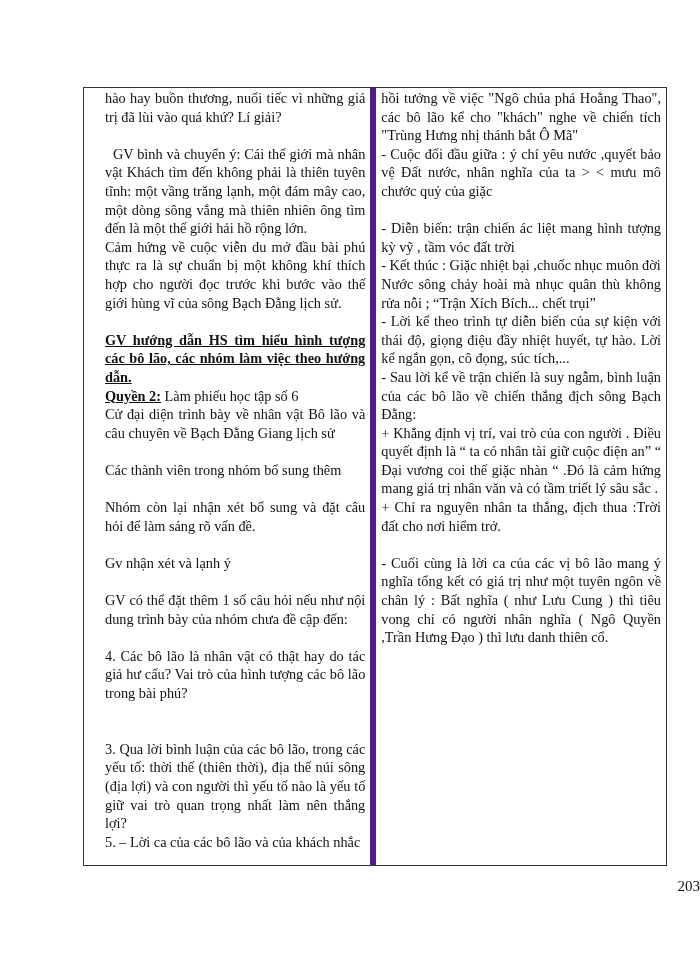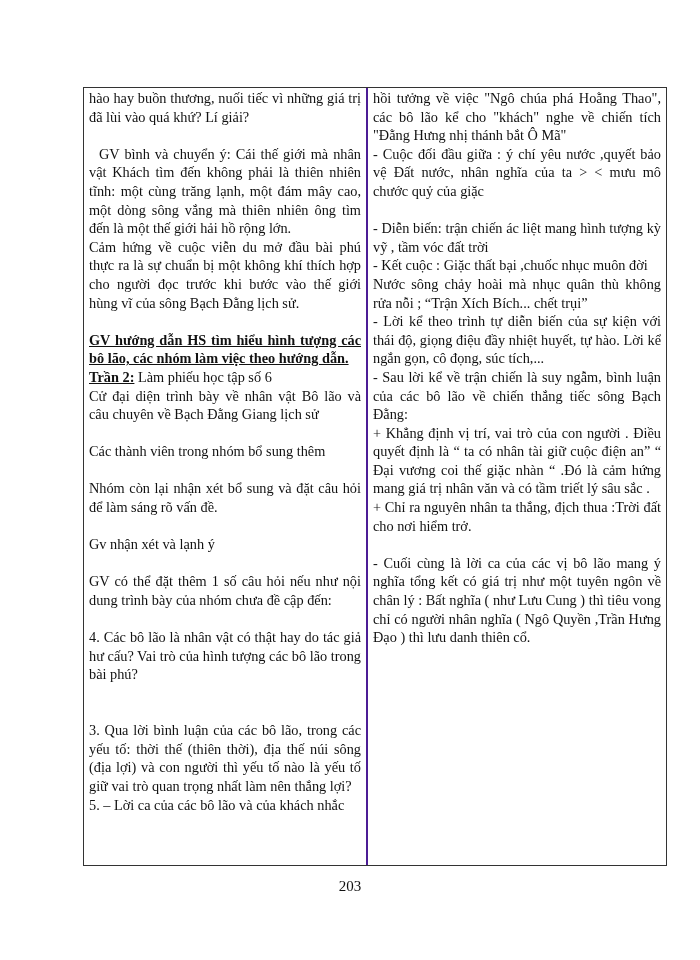--- a/index.html
+++ b/index.html
@@ -2,73 +2,73 @@
 <html><head>
 <meta charset="utf-8">
 <style>
   html, body { margin:0; padding:0; background:#ffffff; }
   body { width:700px; height:960px; position:relative; overflow:hidden;
          font-family:"Liberation Serif", "DejaVu Serif", serif; color:#111; }
   .page-table { position:absolute; left:83px; top:87px; width:584px; height:779px;
                 border:1px solid #333; box-sizing:border-box; display:flex; }
   .col { box-sizing:border-box; padding:1px 5px 0 5px; font-size:14.3px; line-height:18.6px;
          text-align:justify; overflow:hidden; }
-  .col-left { width:284px; border-right:2px solid #4c1d95; }
+  .col-left { width:284px; border-right:6px solid #4c1d95;margin-left:16px; }
   .col-right { width:298px; }
   .p { margin:0; }
   .gap { height:18.6px; }
   .b { font-weight:bold;text-decoration:underline; }
   .i { }
-  .page-number { position:absolute; left:0; width:700px; top:878px; text-align:center;
+  .page-number { position:absolute; left:0; width:700px; top:878px; text-align:right;
                  font-size:15px; font-family:"Liberation Serif", serif; }
 </style>
 </head>
 <body>
 
 <div class="page-table">
   <div class="col col-left">
     <p class="p">hào hay buồn thương, nuối tiếc vì những giá trị đã lùi vào quá khứ? Lí giải?</p>
     <div class="gap"></div>
-    <p class="p" style="white-space:pre-wrap">  GV bình và chuyển ý: Cái thế giới mà nhân vật Khách tìm đến không phải là thiên nhiên tĩnh: một cùng trăng lạnh, một đám mây cao, một dòng sông vắng mà thiên nhiên ông tìm đến là một thế giới hải hồ rộng lớn.</p>
+    <p class="p" style="white-space:pre-wrap">  GV bình và chuyển ý: Cái thế giới mà nhân vật Khách tìm đến không phải là thiên tuyên tĩnh: một vầng trăng lạnh, một đám mây cao, một dòng sông vắng mà thiên nhiên ông tìm đến là một thế giới hải hồ rộng lớn.</p>
     <p class="p">Cảm hứng về cuộc viễn du mở đầu bài phú thực ra là sự chuẩn bị một không khí thích hợp cho người đọc trước khi bước vào thế giới hùng vĩ của sông Bạch Đằng lịch sử.</p>
     <div class="gap"></div>
     <p class="p b">GV hướng dẫn HS tìm hiểu hình tượng các bô lão, các nhóm làm việc theo hướng dẫn.</p>
     <p class="p">
-      <span class="b">Trần 2:</span><span> Làm phiếu học tập số 6</span>
+      <span class="b">Quyền 2:</span><span> Làm phiếu học tập số 6</span>
     </p>
     <p class="p">Cử đại diện trình bày về nhân vật Bô lão và câu chuyên về Bạch Đằng Giang lịch sử</p>
     <div class="gap"></div>
     <p class="p">Các thành viên trong nhóm bổ sung thêm</p>
     <div class="gap"></div>
     <p class="p">Nhóm còn lại nhận xét bổ sung và đặt câu hỏi để làm sáng rõ vấn đề.</p>
     <div class="gap"></div>
     <p class="p">Gv nhận xét và lạnh ý</p>
     <div class="gap"></div>
     <p class="p">GV có thể đặt thêm 1 số câu hỏi nếu như nội dung trình bày của nhóm chưa đề cập đến:</p>
     <div class="gap"></div>
     <p class="p">4. Các bô lão là nhân vật có thật hay do tác giả hư cấu? Vai trò của hình tượng các bô lão trong bài phú?</p>
     <div class="gap"></div>
     <div class="gap"></div>
     <p class="p">3. Qua lời bình luận của các bô lão, trong các yếu tố: thời thế (thiên thời), địa thế núi sông (địa lợi) và con người thì yếu tố nào là yếu tố giữ vai trò quan trọng nhất làm nên thắng lợi?</p>
     <p class="p">5. – Lời ca của các bô lão và của khách nhắc</p>
   </div>
 
   <div class="col col-right">
     <p class="p">
-      <span>hồi tưởng về việc "</span><span class="i">Ngô chúa phá Hoằng Thao</span><span>", các bô lão kể cho "khách" nghe về chiến tích "</span><span class="i">Đằng Hưng nhị thánh bắt Ô Mã</span><span>"</span>
+      <span>hồi tưởng về việc "</span><span class="i">Ngô chúa phá Hoằng Thao</span><span>", các bô lão kể cho "khách" nghe về chiến tích "</span><span class="i">Trùng Hưng nhị thánh bắt Ô Mã</span><span>"</span>
     </p>
     <p class="p">- Cuộc đối đầu giữa : ý chí yêu nước ,quyết bảo vệ Đất nước, nhân nghĩa của ta &gt; &lt; mưu mô chước quỷ của giặc</p>
     <div class="gap"></div>
     <p class="p">- Diễn biến: trận chiến ác liệt mang hình tượng kỳ vỹ , tầm vóc đất trời</p>
-    <p class="p">- Kết cuộc : Giặc thất bại ,chuốc nhục muôn đời</p>
+    <p class="p">- Kết thúc : Giặc nhiệt bại ,chuốc nhục muôn đời</p>
     <p class="p">
       <span class="i">Nước sông chảy hoài mà nhục quân thù không rửa nỗi ;</span><span> “Trận Xích Bích... chết trụi”</span>
     </p>
     <p class="p">- Lời kể theo trình tự diễn biến của sự kiện với thái độ, giọng điệu đầy nhiệt huyết, tự hào. Lời kể ngắn gọn, cô đọng, súc tích,...</p>
-    <p class="p">- Sau lời kể về trận chiến là suy ngẫm, bình luận của các bô lão về chiến thắng tiếc sông Bạch Đằng:</p>
+    <p class="p">- Sau lời kể về trận chiến là suy ngẫm, bình luận của các bô lão về chiến thắng địch sông Bạch Đằng:</p>
     <p class="p">
       <span>+ Khẳng định vị trí, vai trò của con người . Điều quyết định là </span><span class="i">“ ta có nhân tài giữ cuộc điện an” “ Đại vương coi thế giặc nhàn “</span><span> .Đó là cảm hứng mang giá trị nhân văn và có tầm triết lý sâu sắc .</span>
     </p>
     <p class="p">+ Chỉ ra nguyên nhân ta thắng, địch thua :Trời đất cho nơi hiểm trở.</p>
     <div class="gap"></div>
     <p class="p">- Cuối cùng là lời ca của các vị bô lão mang ý nghĩa tổng kết có giá trị như một tuyên ngôn về chân lý : Bất nghĩa ( như Lưu Cung ) thì tiêu vong chỉ có người nhân nghĩa ( Ngô Quyền ,Trần Hưng Đạo ) thì lưu danh thiên cổ.</p>
   </div>
 </div>
 
 <div class="page-number">203</div>

